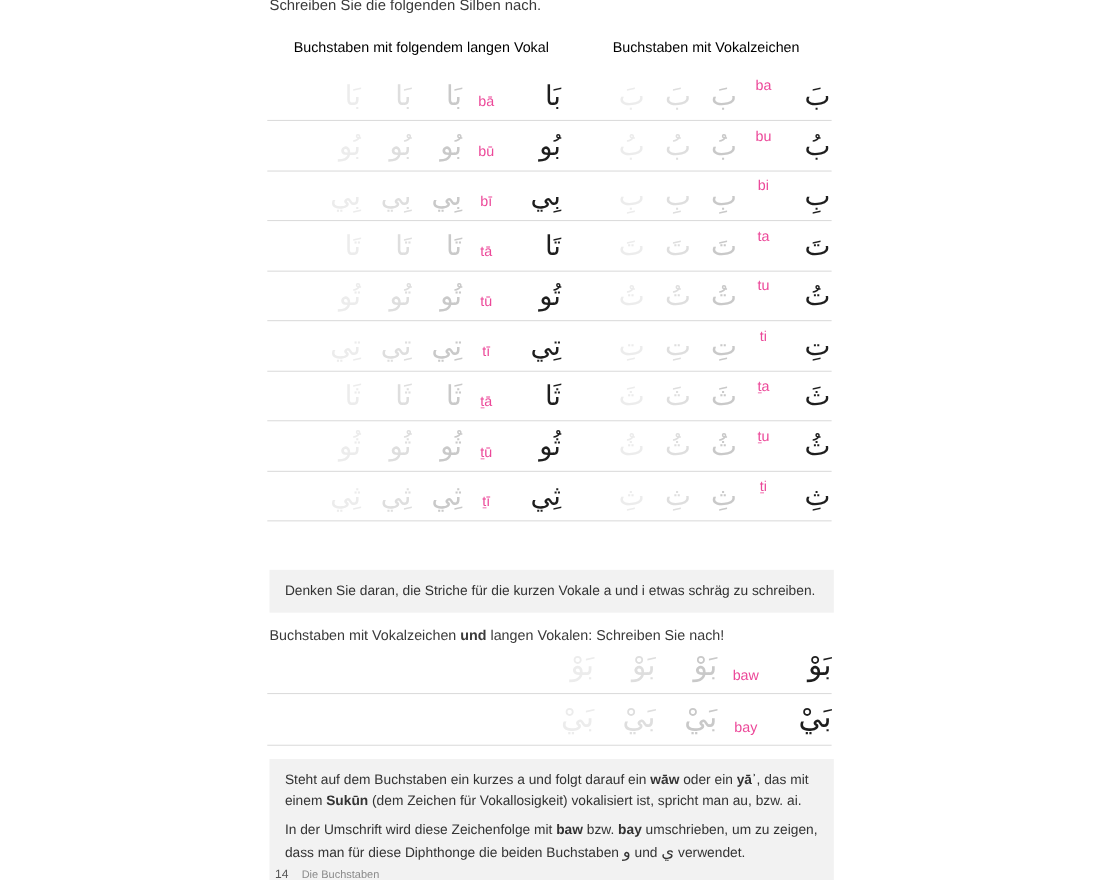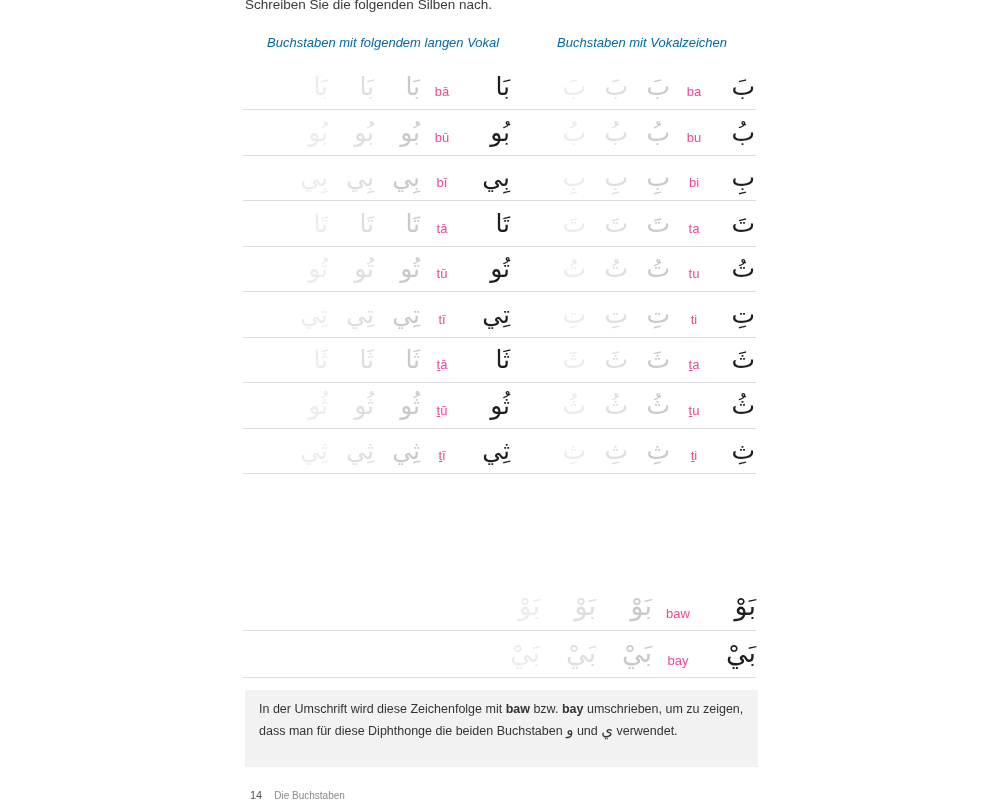--- a/index.html
+++ b/index.html
@@ -26,22 +26,21 @@
     position: absolute;
     left: 245px;
     top: -3px;
     font-size: 13.5px;
     color: #3a3a3a;
   }
 
   .col-head {
     position: absolute;
     font-size: 13px;
-    color: #0369a1;
-    font-style: italic;
+    color: #000000;
   }
   .col-head.left { left: 267px; top: 35px; }
   .col-head.right { left: 557px; top: 35px; }
 
   
   .rows {
     position: absolute;
     left: 0;
     top: 70px;
     width: 1000px;
@@ -72,21 +71,21 @@
 
   .tr {
     position: absolute;
     font-size: 13px;
     color: #ec4899;
     text-align: center;
   }
 
   
   .c-main-r  { right: 245px; width: 42px; top: 4px; }
-  .c-tr-r    { right: 288px; width: 36px; top: 14px; }
+  .c-tr-r    { right: 288px; width: 36px; top: 0; }
   .c-g1-r    { right: 330px; width: 42px; top: 4px; }
   .c-g2-r    { right: 372px; width: 42px; top: 4px; }
   .c-g3-r    { right: 414px; width: 42px; top: 4px; }
 
   
   .c-main-l  { right: 490px; width: 46px; top: 4px; }
   .c-tr-l    { right: 538px; width: 40px; top: 14px; }
   .c-g1-l    { right: 580px; width: 46px; top: 4px; }
   .c-g2-l    { right: 626px; width: 46px; top: 4px; }
   .c-g3-l    { right: 672px; width: 46px; top: 4px; }
@@ -287,21 +286,27 @@
       <div class="ar ghost3 c-g3-r">ثِ</div>
       <div class="ar c-main-l">ثِي</div>
       <div class="tr c-tr-l">ṯī</div>
       <div class="ar ghost1 c-g1-l">ثِي</div>
       <div class="ar ghost2 c-g2-l">ثِي</div>
       <div class="ar ghost3 c-g3-l">ثِي</div>
     </div>
 
   </div>
 
-
+  <div class="note note1">
+    <span>Denken Sie daran, die Striche für die kurzen Vokale a und i etwas schräg zu schreiben.</span>
+  </div>
+
+  <div class="sub-head">
+    <span>Buchstaben mit Vokalzeichen </span><b>und</b><span> langen Vokalen: Schreiben Sie nach!</span>
+  </div>
 
   <div class="rows2">
     <div class="row2">
       <div class="rule2"></div>
       <div class="ar d-main">بَوْ</div>
       <div class="tr d-tr">baw</div>
       <div class="ar ghost1 d-g1">بَوْ</div>
       <div class="ar ghost2 d-g2">بَوْ</div>
       <div class="ar ghost3 d-g3">بَوْ</div>
     </div>
@@ -309,20 +314,21 @@
       <div class="rule2"></div>
       <div class="ar d-main">بَيْ</div>
       <div class="tr d-tr">bay</div>
       <div class="ar ghost1 d-g1">بَيْ</div>
       <div class="ar ghost2 d-g2">بَيْ</div>
       <div class="ar ghost3 d-g3">بَيْ</div>
     </div>
   </div>
 
   <div class="note note2">
+    <p><span>Steht auf dem Buchstaben ein kurzes a und folgt darauf ein </span><b>wāw</b><span> oder ein </span><b>yāʾ</b><span>, das mit einem </span><b>Sukūn</b><span> (dem Zeichen für Vokallosigkeit) vokalisiert ist, spricht man au, bzw. ai.</span></p>
     <p><span>In der Umschrift wird diese Zeichenfolge mit </span><b>baw</b><span> bzw. </span><b>bay</b><span> umschrieben, um zu zeigen, dass man für diese Diphthonge die beiden Buchstaben </span><span class="arword">و</span><span> und </span><span class="arword">ي</span><span> verwendet.</span></p>
   </div>
 
   <div class="footer">
     <span class="pg">14</span><span>Die Buchstaben</span>
   </div>
 
 </div>
 
 </body></html>

